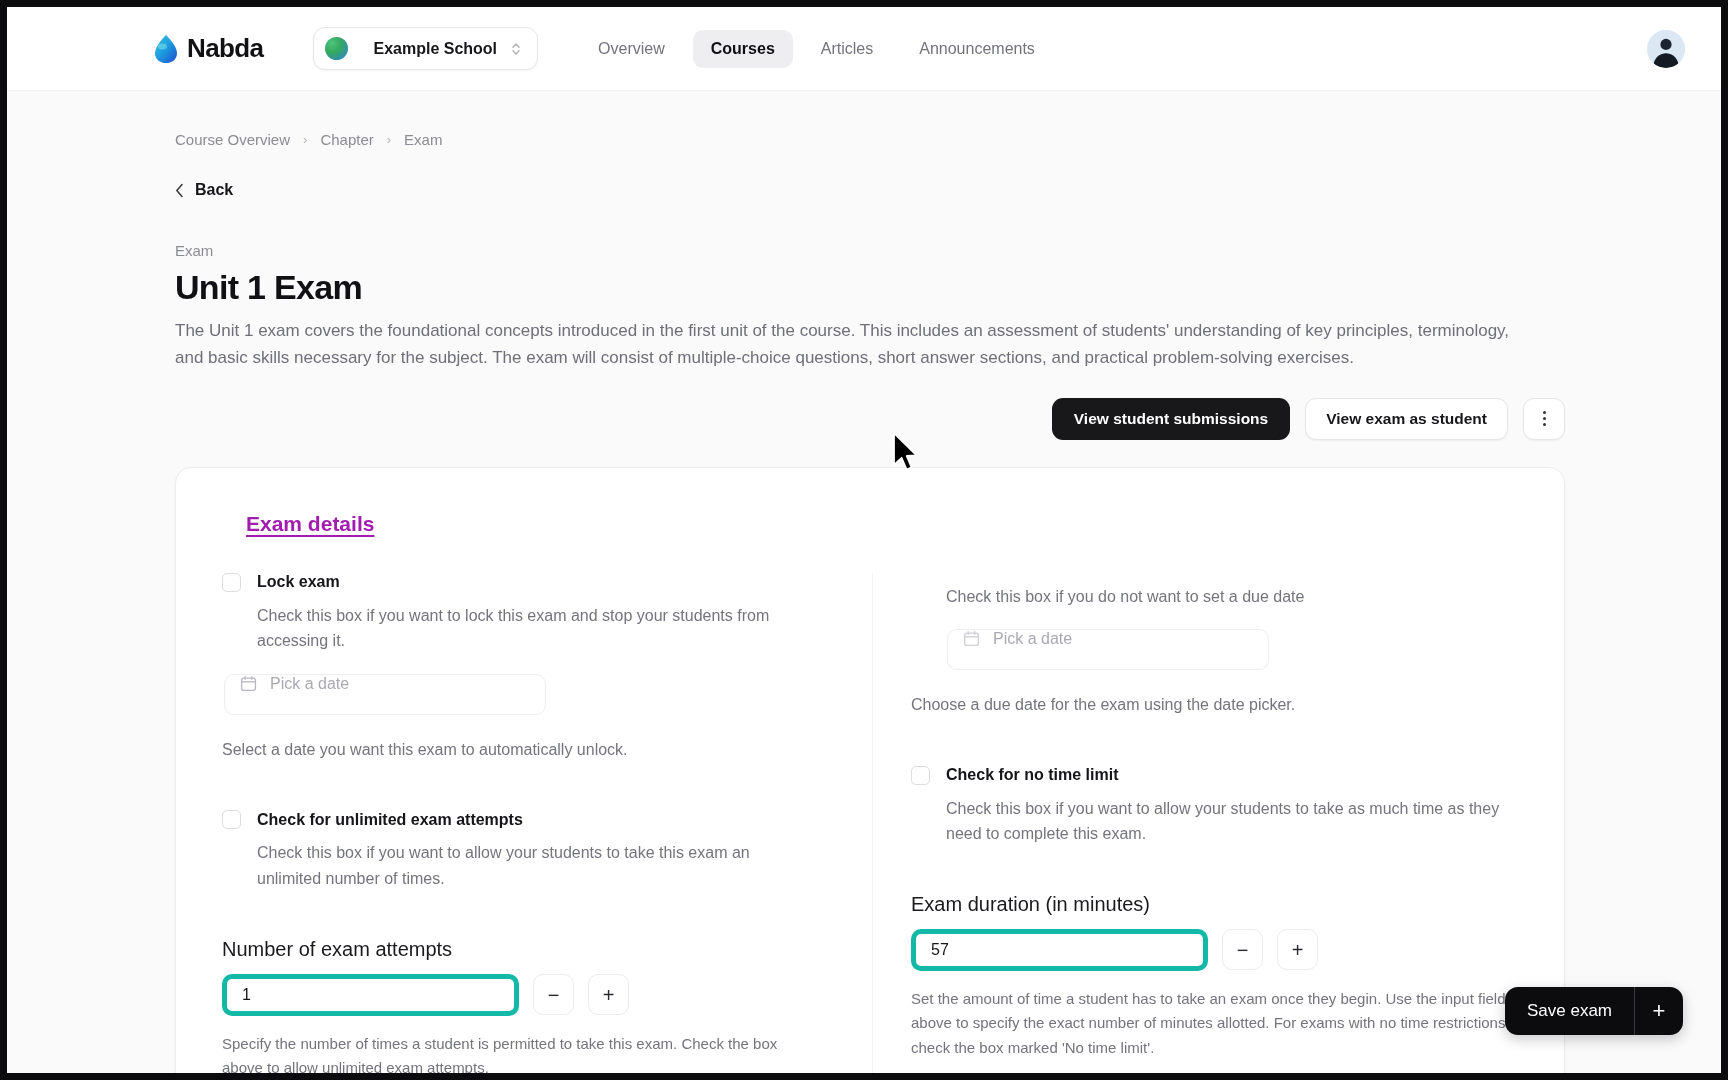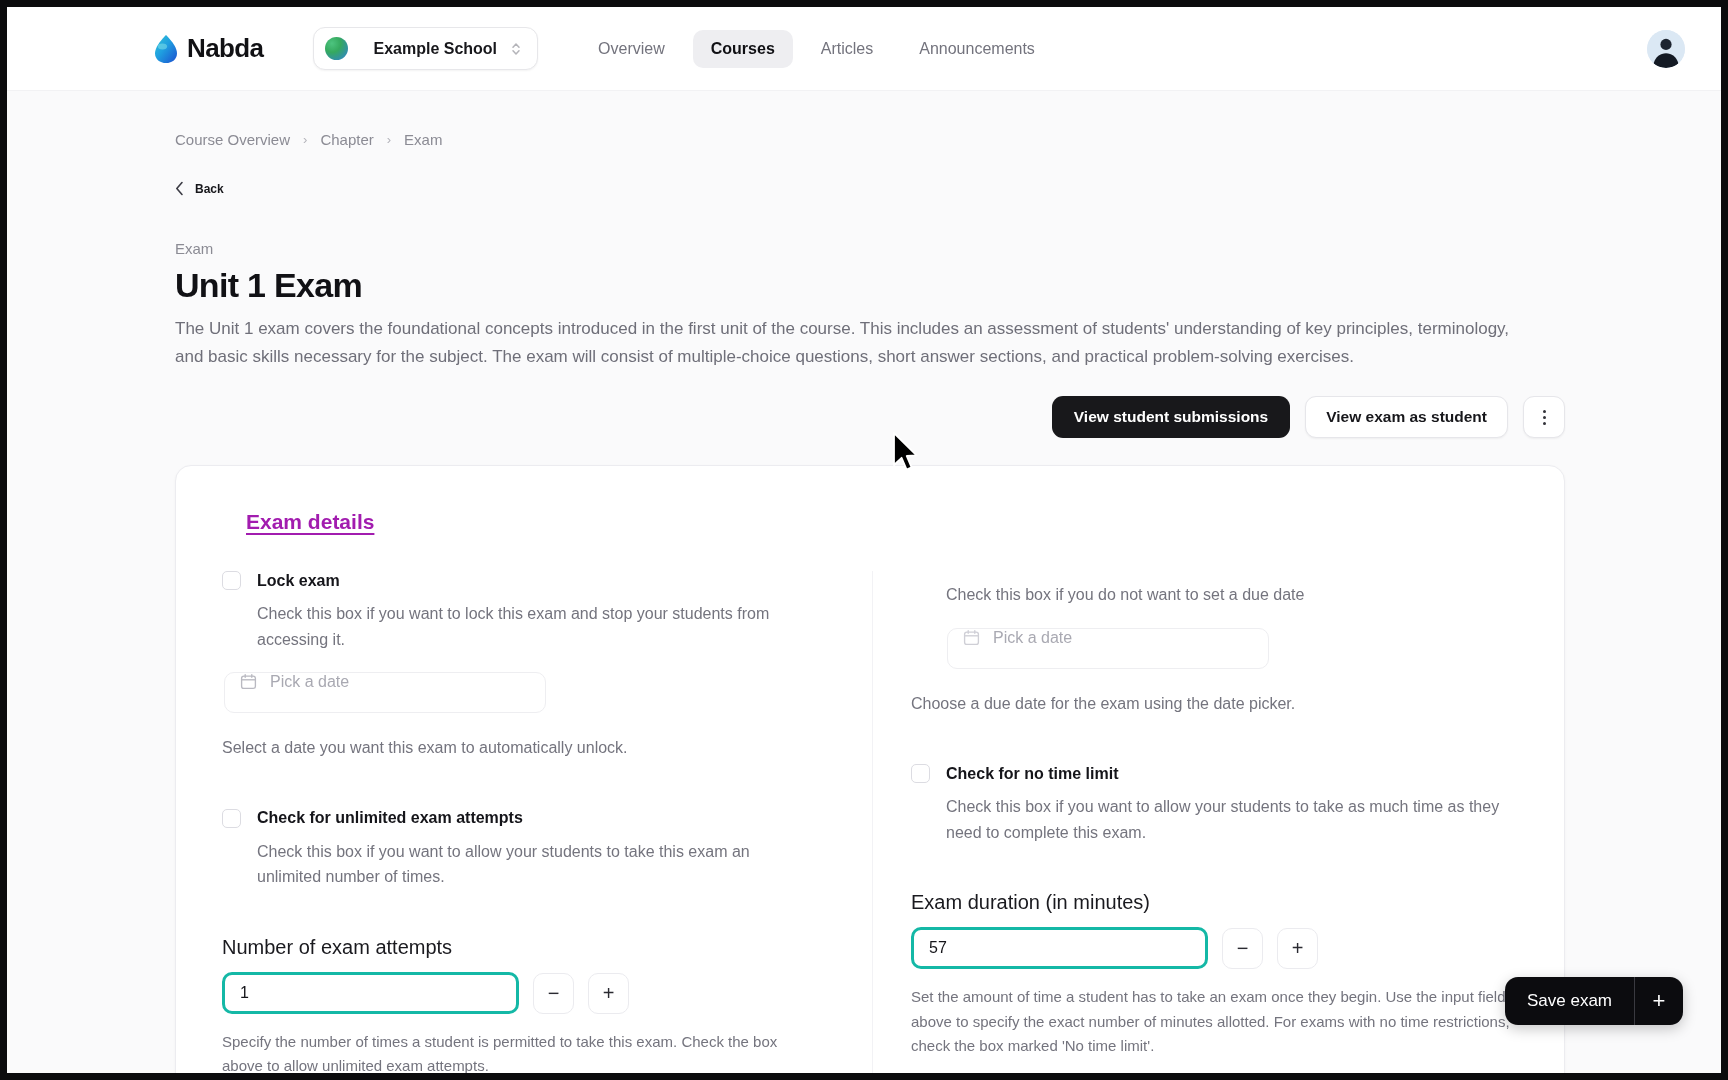--- a/index.html
+++ b/index.html
@@ -78,21 +78,21 @@
   .content { padding: 40px 0 0 168px; }
 
   .breadcrumb { display: flex; align-items: center; gap: 13px; font-size: 15px; color: #8b8b94; }
   .crumb-sep { font-size: 13px; color: #b3b3ba; }
 
   .back-row {
     margin-top: 33px;
     display: inline-flex; align-items: center; gap: 11px;
   }
   .back-chev { width: 9px; height: 15px; display: block; }
-  .back-label { font-size: 12px; font-weight: 700; color: #16161a; }
+  .back-label { font-size: 16px; font-weight: 700; color: #16161a; }
 
   .eyebrow { margin-top: 40px; font-size: 15px; color: #8b8b94; }
   .title {
     margin-top: 9px;
     font-size: 34px; font-weight: 700; letter-spacing: -0.7px; color: #111115;
   }
   .desc {
     margin-top: 10px;
     max-width: 1340px;
     font-size: 17px; line-height: 1.62; color: #6f6f79;
@@ -180,40 +180,40 @@
   .cal-icon { width: 17px; height: 17px; display: block; flex: none; }
   .dp-placeholder { font-size: 16px; color: #a9a9b2; }
 
   .note { margin-top: 22px; font-size: 16px; color: #74747e; line-height: 1.6; }
   .note.right { margin-left: 0; }
 
   .input-label { font-size: 20px; font-weight: 400; color: #1a1a1f; margin-bottom: 13px; }
   .stepper { display: flex; align-items: center; gap: 14px; }
   .num-input {
     width: 297px; height: 42px;
-    border: 3px solid #14b8a6; border-radius: 10px;
+    border: 5px solid #14b8a6; border-radius: 10px;
     padding: 0 15px;
     font-size: 16px; color: #15151a;
     font-family: "Liberation Sans", sans-serif;
     background: #fff;
     display: flex; align-items: center;
   }
   .step-btn {
     width: 41px; height: 41px;
     border: 1px solid #ebebef; border-radius: 10px;
     background: #fff;
     display: inline-flex; align-items: center; justify-content: center;
     font-size: 20px; color: #2a2a31; line-height: 1;
   }
   .stepper-help { margin-top: 16px; font-size: 15px; line-height: 1.62; color: #74747e; max-width: 600px; }
 
   
   .save-fab {
     position: absolute;
-    right: 38px; bottom: 48px;
+    right: 38px; bottom: 38px;
     height: 48px;
     background: #0c0c0f; color: #fff;
     border-radius: 13px;
     display: flex; align-items: center;
     z-index: 30;
     box-shadow: 0 4px 14px rgba(0,0,0,.22);
   }
   .save-fab .lbl { font-size: 17px; font-weight: 400; padding: 0 22px; white-space: nowrap; }
   .save-fab .div { width: 1px; height: 48px; background: #3a3a40; }
   .save-fab .plus { width: 48px; display: flex; align-items: center; justify-content: center; font-size: 22px; }

